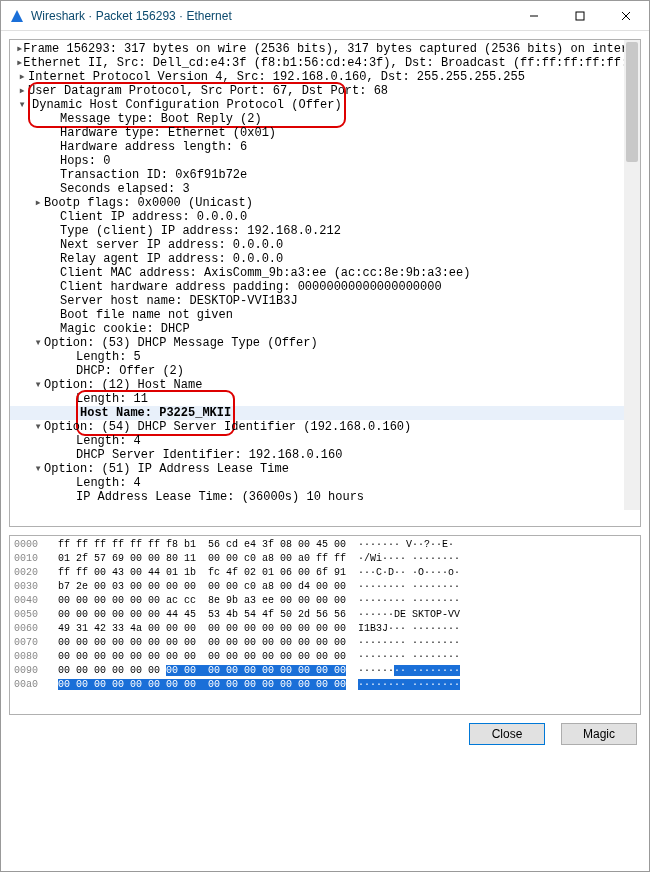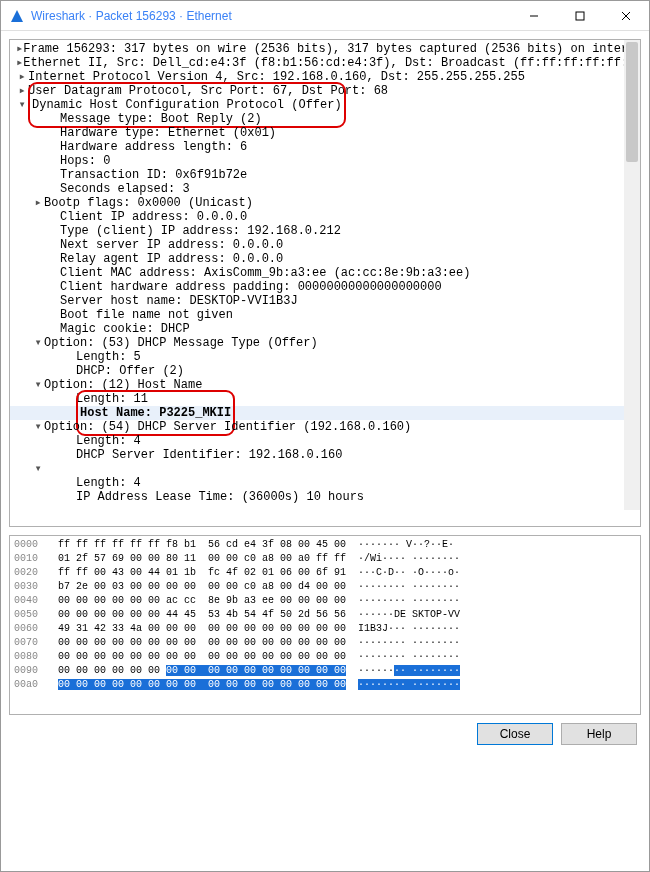--- a/index.html
+++ b/index.html
@@ -1,19 +1,19 @@
 <!DOCTYPE html>
 <html><head>
 <meta charset="utf-8">
 <style>
 * { margin: 0; padding: 0; box-sizing: border-box; }
 body { font-family: "Segoe UI", Tahoma, sans-serif; font-size: 12px; background: #fff; width: 650px; height: 872px; overflow: hidden; border: 1px solid #999; }
 .titlebar { height: 30px; display: flex; align-items: center; padding: 0 0 0 8px; background: #fff; border-bottom: 1px solid #e0e0e0; }
 .titlebar .fin { width: 16px; height: 16px; margin-right: 6px; }
-.titlebar .title { flex: 1; font-size: 12px; color: #3b82f6; }
+.titlebar .title { flex: 1; font-size: 12px; color: #0c4a6e; }
 .titlebar .winbtns { display: flex; }
 .titlebar .winbtn { width: 46px; height: 30px; display: flex; align-items: center; justify-content: center; color: #000; }
 .content { padding: 8px; display: flex; flex-direction: column; height: calc(100% - 30px); }
 .pane { border: 1px solid #b0b0b0; background: #fff; position: relative; }
 .details-pane { height: 488px; overflow: hidden; }
 .hex-pane { height: 180px; margin-top: 8px; overflow: hidden; }
 .details-inner { height: 100%; overflow-x: auto; overflow-y: hidden; font-family: Consolas, "Courier New", monospace; font-size: 12px; line-height: 14px; white-space: nowrap; padding: 2px 0 8px 0; }
 .details-inner .row { display: flex; align-items: center; padding-left: 4px; height: 14px; }
 .details-inner .row .tw { width: 12px; display: inline-flex; align-items: center; justify-content: center; color: #555; cursor: pointer; }
 .details-inner .row .txt { white-space: pre; }
@@ -25,21 +25,21 @@
 .indent3 { padding-left: 50px; }
 .scroll-v { position: absolute; right: 0; top: 0; bottom: 16px; width: 16px; background: #f0f0f0; }
 .scroll-v .thumb { position: absolute; left: 2px; right: 2px; top: 2px; height: 120px; background: #c8c8c8; border-radius: 2px; }
 .hex-inner { height: 100%; overflow: hidden; font-family: Consolas, "Courier New", monospace; font-size: 10px; line-height: 14px; padding: 2px 4px; white-space: pre; }
 .hex-inner .hrow { display: flex; height: 14px; }
 .hex-inner .off { color: #888; width: 44px; }
 .hex-inner .bytes { flex: 0 0 auto; }
 .hex-inner .ascii { flex: 0 0 auto; color: #000; padding-left: 12px; }
 .hex-inner .hlb { background: #1a6fd8; color: #fff; }
 .btnbar { display: flex; justify-content: flex-end; gap: 8px; padding: 8px 4px 0 0; }
-.btn { min-width: 76px; height: 22px; border: 1px solid #adadad; background: #e1e1e1; font-size: 12px; display: flex; align-items: center; justify-content: center; cursor: pointer; }
+.btn { min-width: 76px; height: 22px; border: 1px solid #adadad; background: #e1e1e1; font-size: 12px; display: flex; align-items: center; justify-content: center; cursor: pointer; margin-left: 8px; }
 .btn.primary { border: 1px solid #0078d7; }
 </style>
 </head>
 <body>
 
 <div class="titlebar">
   <span class="fin">
     <svg viewBox="0 0 16 16">
         <path d="M2 14 L8 2 L14 14 Z" fill="#1a6fd8"></path>
       </svg>
@@ -215,20 +215,21 @@
           <span class="txt">Length: 4</span>
         </div>
         <div class="row">
           <span class="indent3"></span>
           <span class="tw"></span>
           <span class="txt">DHCP Server Identifier: 192.168.0.160</span>
         </div>
         <div class="row">
           <span class="indent1"></span>
           <span class="tw">▾</span>
+          <span class="txt">Option: (51) IP Address Lease Time</span>
         </div>
         <div class="row">
           <span class="indent3"></span>
           <span class="tw"></span>
           <span class="txt">Length: 4</span>
         </div>
         <div class="row">
           <span class="indent3"></span>
           <span class="tw"></span>
           <span class="txt">IP Address Lease Time: (36000s) 10 hours</span>
@@ -238,16 +239,16 @@
         <div class="thumb"></div>
       </div>
   </div>
 
   <div class="pane hex-pane">
     <div class="hex-inner" id="hex-inner"><div class="hrow"><span class="off">0000</span><span class="bytes">ff ff ff ff ff ff f8 b1  56 cd e4 3f 08 00 45 00</span><span class="ascii">······· V··?··E·</span></div><div class="hrow"><span class="off">0010</span><span class="bytes">01 2f 57 69 00 00 80 11  00 00 c0 a8 00 a0 ff ff</span><span class="ascii">·/Wi···· ········</span></div><div class="hrow"><span class="off">0020</span><span class="bytes">ff ff 00 43 00 44 01 1b  fc 4f 02 01 06 00 6f 91</span><span class="ascii">···C·D·· ·O····o·</span></div><div class="hrow"><span class="off">0030</span><span class="bytes">b7 2e 00 03 00 00 00 00  00 00 c0 a8 00 d4 00 00</span><span class="ascii">········ ········</span></div><div class="hrow"><span class="off">0040</span><span class="bytes">00 00 00 00 00 00 ac cc  8e 9b a3 ee 00 00 00 00</span><span class="ascii">········ ········</span></div><div class="hrow"><span class="off">0050</span><span class="bytes">00 00 00 00 00 00 44 45  53 4b 54 4f 50 2d 56 56</span><span class="ascii">······DE SKTOP-VV</span></div><div class="hrow"><span class="off">0060</span><span class="bytes">49 31 42 33 4a 00 00 00  00 00 00 00 00 00 00 00</span><span class="ascii">I1B3J··· ········</span></div><div class="hrow"><span class="off">0070</span><span class="bytes">00 00 00 00 00 00 00 00  00 00 00 00 00 00 00 00</span><span class="ascii">········ ········</span></div><div class="hrow"><span class="off">0080</span><span class="bytes">00 00 00 00 00 00 00 00  00 00 00 00 00 00 00 00</span><span class="ascii">········ ········</span></div><div class="hrow"><span class="off">0090</span><span class="bytes">00 00 00 00 00 00 <span class="hlb">00 00  00 00 00 00 00 00 00 00</span></span><span class="ascii">······<span class="hlb">·· ········</span></span></div><div class="hrow"><span class="off">00a0</span><span class="bytes"><span class="hlb">00 00 00 00 00 00 00 00  00 00 00 00 00 00 00 00</span></span><span class="ascii"><span class="hlb">········ ········</span></span></div></div>
   </div>
 
   <div class="btnbar">
     <div class="btn primary">Close</div>
-    <div class="btn">Help</div>
+    <div class="btn">Magic</div>
   </div>
 
 </div>
 
 </body></html>

